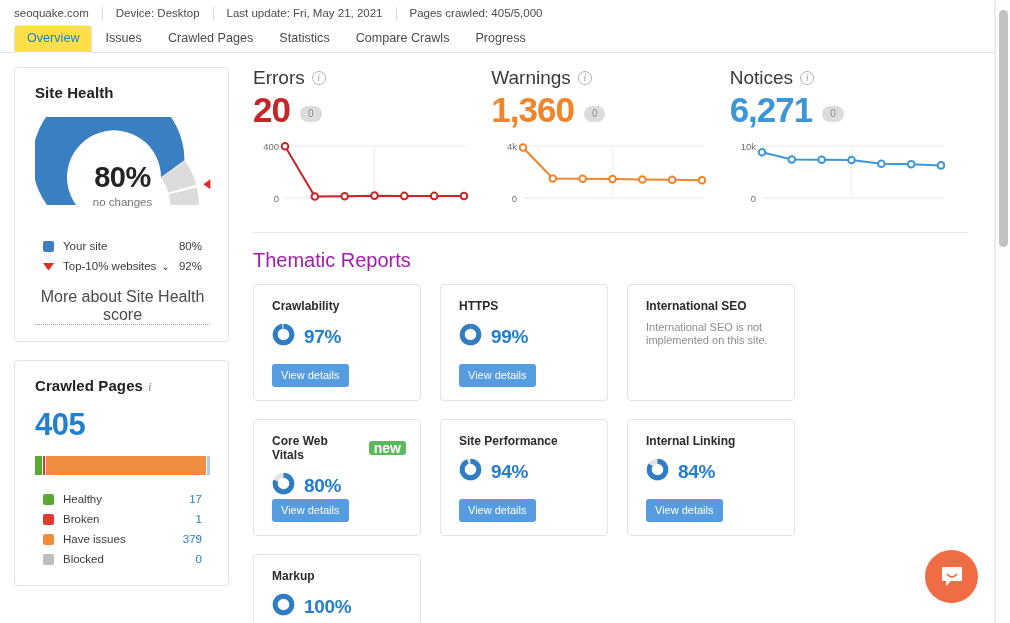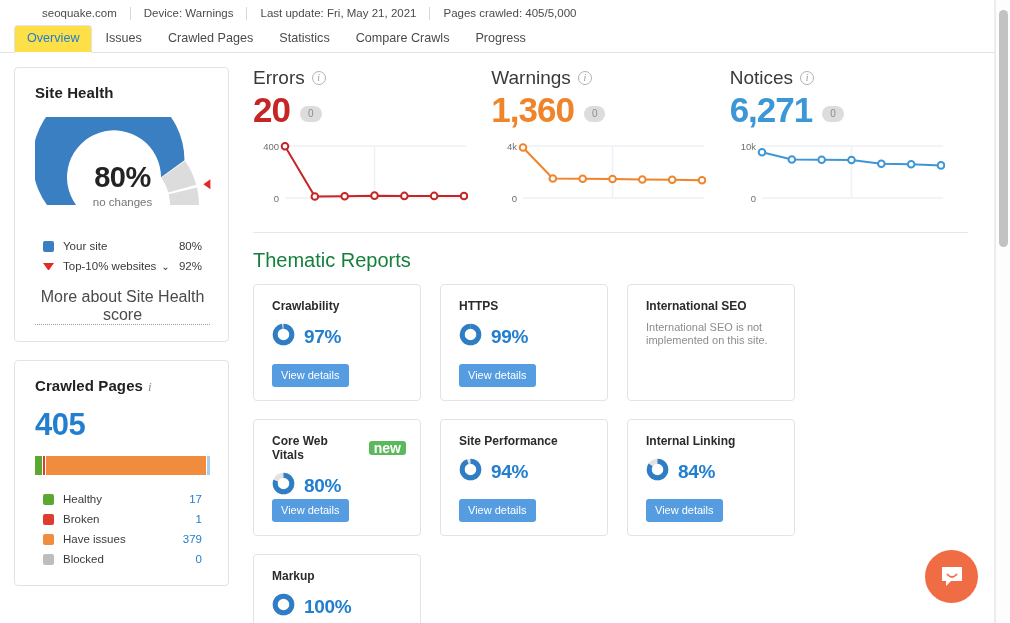--- a/index.html
+++ b/index.html
@@ -13,21 +13,20 @@
   }
 
   
   .meta-bar {
     display: flex;
     align-items: center;
     height: 26px;
     padding: 0 0 0 14px;
     font-size: 11.5px;
     color: #4b4b4b;
-    margin-left: 28px;
   }
   .meta-sep {
     display: inline-block;
     width: 1px;
     height: 13px;
     background: #d8d8d8;
     margin: 0 13px;
   }
 
   
@@ -221,21 +220,21 @@
     padding: 2px 8px;
     line-height: 12px;
     position: relative;
     top: 4px;
   }
   .spark { margin-top: 8px; }
 
   
   .section-head {
     font-size: 20px;
-    color: #15803d;
+    color: #a21caf;
     font-weight: normal;
     display: flex;
     align-items: center;
   }
   .tr-grid {
     display: flex;
     flex-wrap: wrap;
     margin-top: 12px;
     gap: 18px 19px;
   }
@@ -347,21 +346,21 @@
     width: 1px; height: 623px;
     background: #ededed;
   }
 </style>
 </head>
 <body>
 
 <div class="meta-bar">
   <span>seoquake.com</span>
   <span class="meta-sep"></span>
-  <span>Device: Warnings</span>
+  <span>Device: Desktop</span>
   <span class="meta-sep"></span>
   <span>Last update: Fri, May 21, 2021</span>
   <span class="meta-sep"></span>
   <span>Pages crawled: 405/5,000</span>
 </div>
 
 <div class="tabbar" id="tabbar">
     <div class="tab active">Overview</div>
     <div class="tab">Issues</div>
     <div class="tab">Crawled Pages</div>

